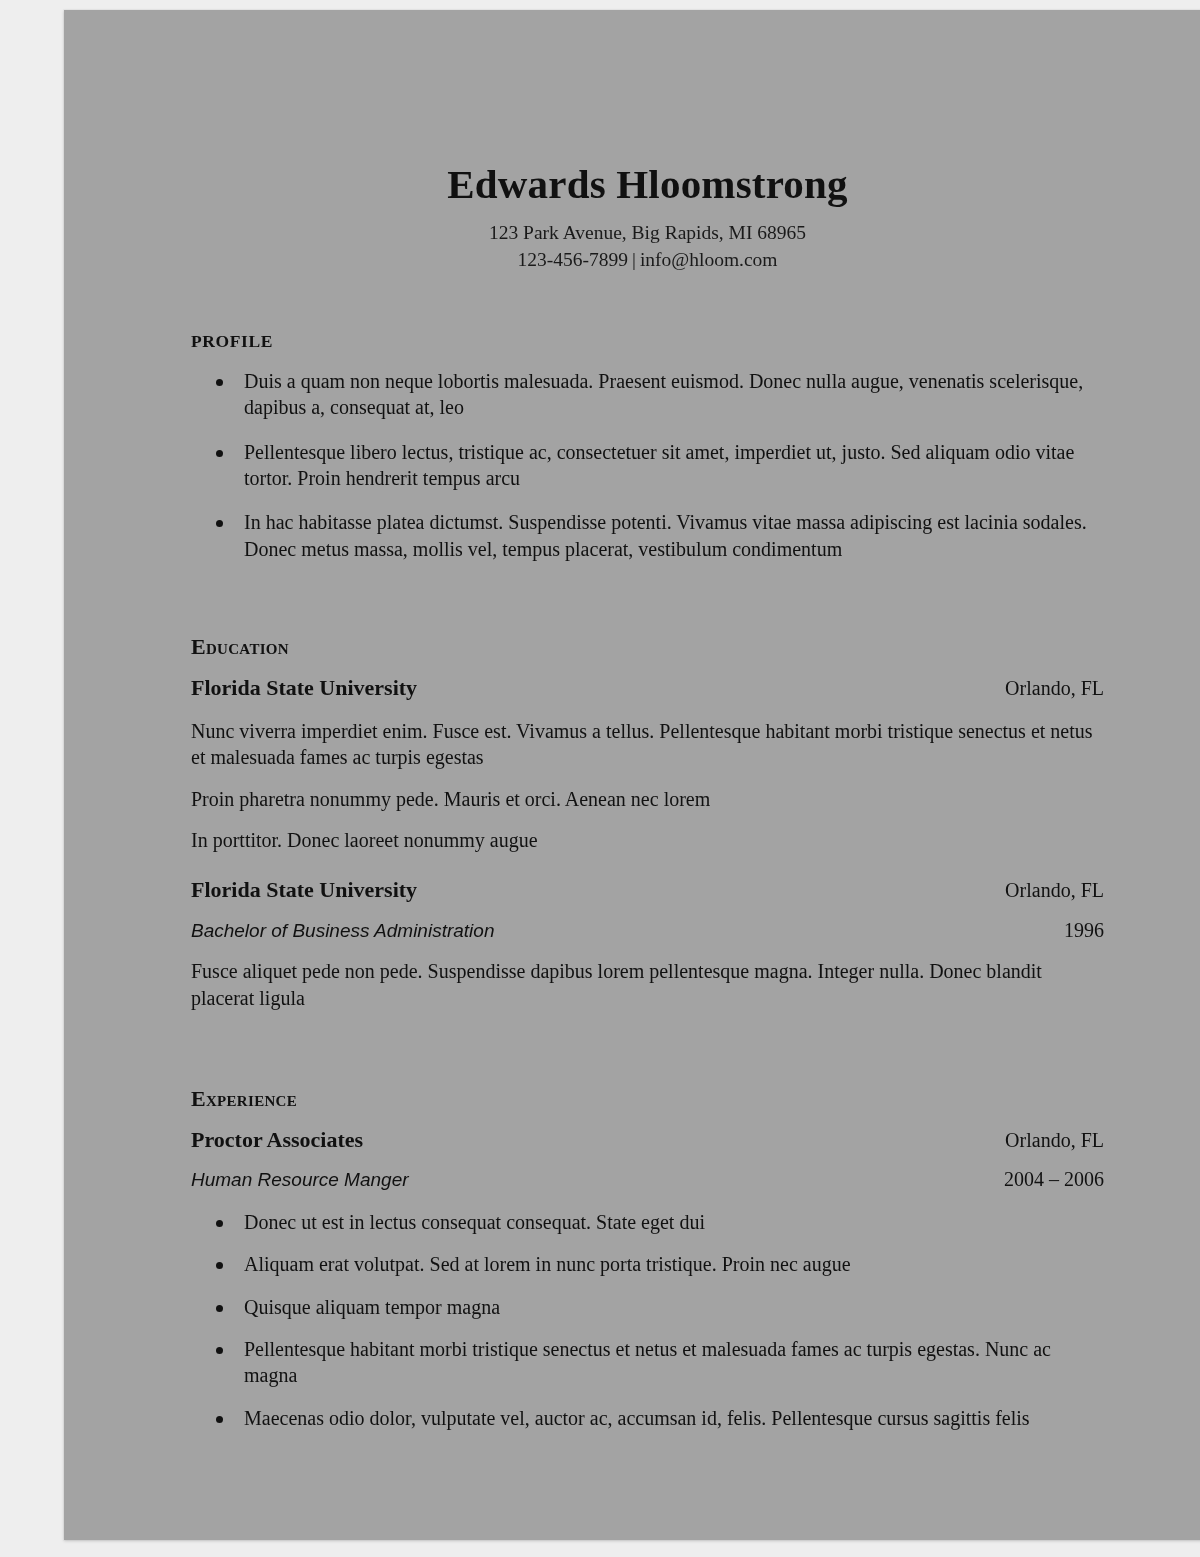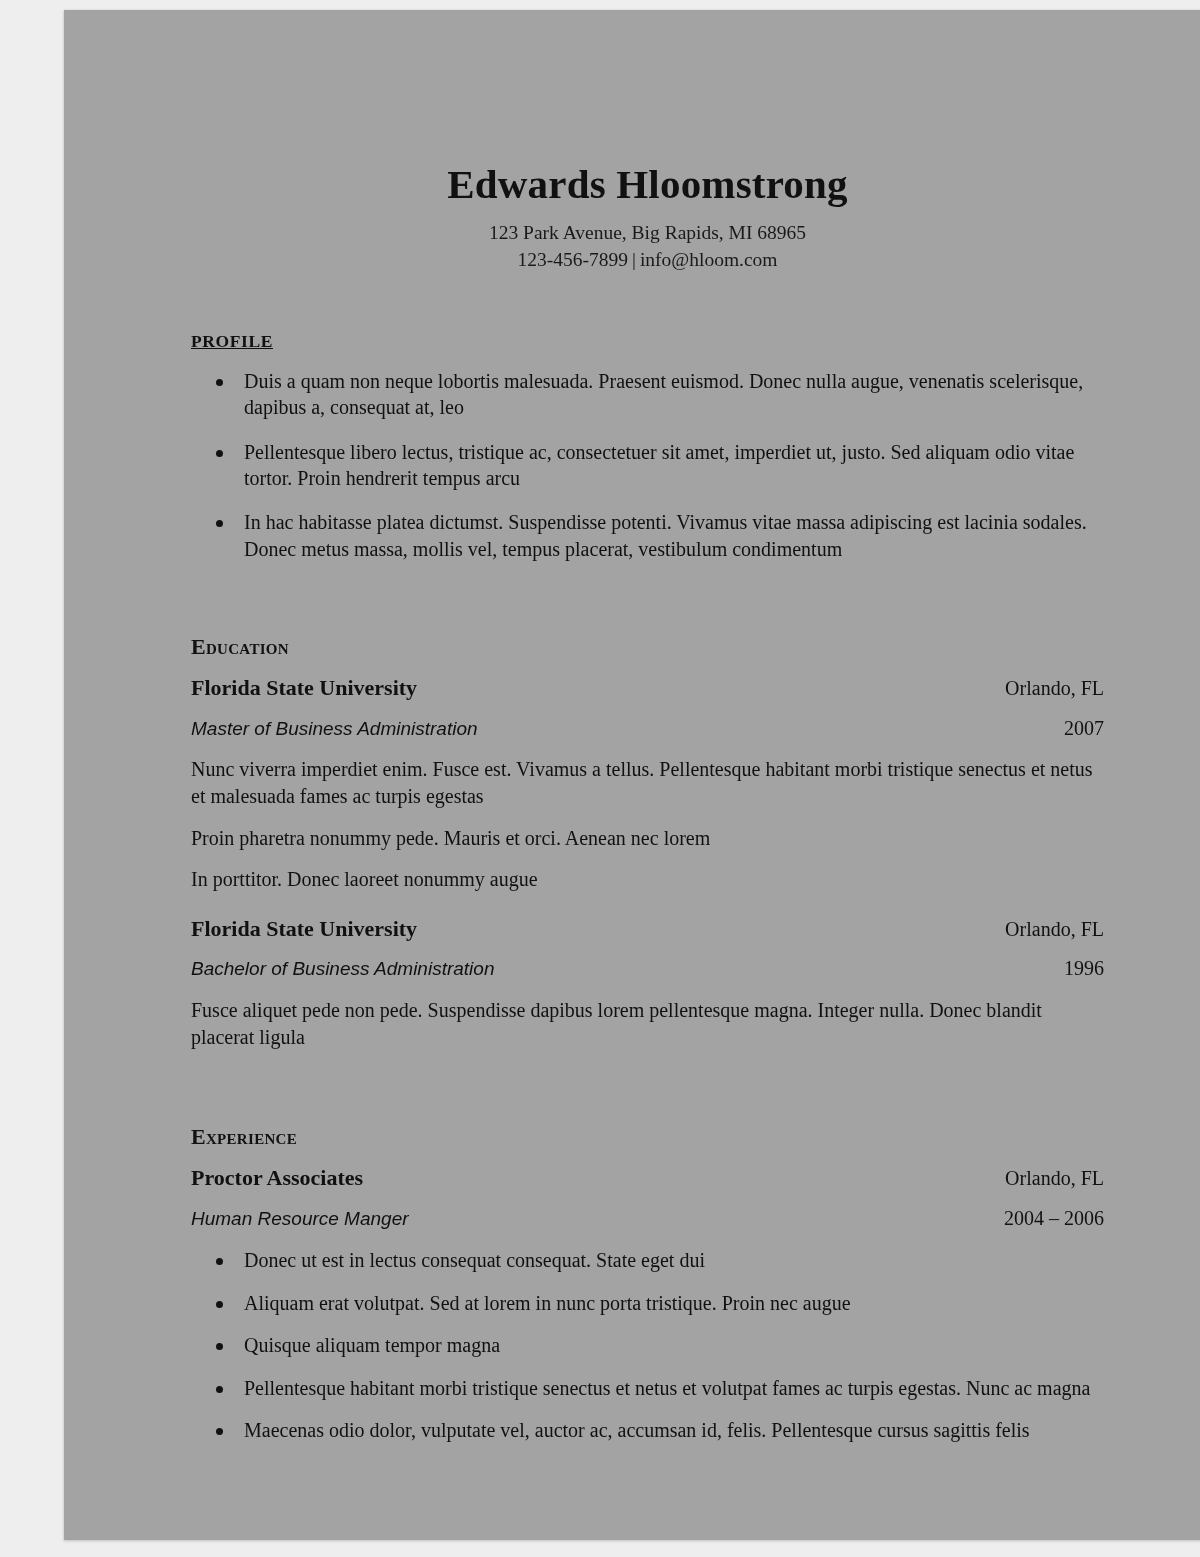--- a/index.html
+++ b/index.html
@@ -58,21 +58,20 @@
   .contact-sep { padding: 0 4px; }
 
   
   .section { margin-top: 0; }
   .section-title-caps {
     font-size: 17.5px;
     font-weight: bold;
     letter-spacing: 0.6px;
     color: #111111;
     margin: 0;
-    text-decoration: underline;
   }
   .section-title-smallcaps {
     font-size: 22px;
     font-weight: bold;
     font-variant: small-caps;
     letter-spacing: 0.3px;
     color: #111111;
     margin: 0;
   }
 
@@ -176,24 +175,20 @@
     </div>
 
     <div class="section section-education">
       <h2 class="section-title-smallcaps">Education</h2>
 
       <div class="entry">
         <div class="entry-row title-row">
           <span class="org-name">Florida State University</span>
           <span class="org-loc">Orlando, FL</span>
         </div>
-        <div class="entry-row role-row">
-          <span class="role-title">Master of Business Administration</span>
-          <span class="role-date">2007</span>
-        </div>
         <p class="entry-para">Nunc viverra imperdiet enim. Fusce est. Vivamus a tellus. Pellentesque habitant morbi tristique senectus et netus et malesuada fames ac turpis egestas</p>
         <p class="entry-para">Proin pharetra nonummy pede. Mauris et orci. Aenean nec lorem</p>
         <p class="entry-para">In porttitor. Donec laoreet nonummy augue</p>
       </div>
 
       <div class="entry edu-entry-2">
         <div class="entry-row title-row">
           <span class="org-name">Florida State University</span>
           <span class="org-loc">Orlando, FL</span>
         </div>
@@ -214,20 +209,20 @@
           <span class="org-loc">Orlando, FL</span>
         </div>
         <div class="entry-row role-row">
           <span class="role-title">Human Resource Manger</span>
           <span class="role-date">2004 – 2006</span>
         </div>
         <ul class="bullets exp-bullets">
           <li>Donec ut est in lectus consequat consequat. State eget dui</li>
           <li>Aliquam erat volutpat. Sed at lorem in nunc porta tristique. Proin nec augue</li>
           <li>Quisque aliquam tempor magna</li>
-          <li>Pellentesque habitant morbi tristique senectus et netus et volutpat fames ac turpis egestas. Nunc ac magna</li>
+          <li>Pellentesque habitant morbi tristique senectus et netus et malesuada fames ac turpis egestas. Nunc ac magna</li>
           <li>Maecenas odio dolor, vulputate vel, auctor ac, accumsan id, felis. Pellentesque cursus sagittis felis</li>
         </ul>
       </div>
     </div>
 
   </div>
 </div>
 
 </body></html>

